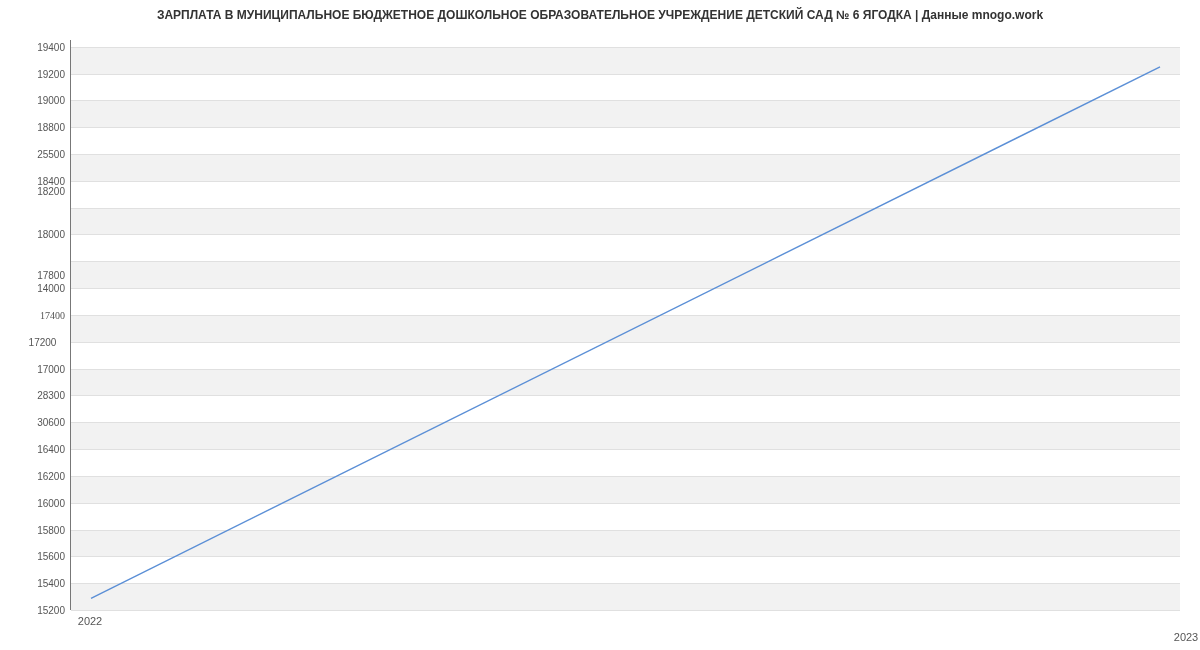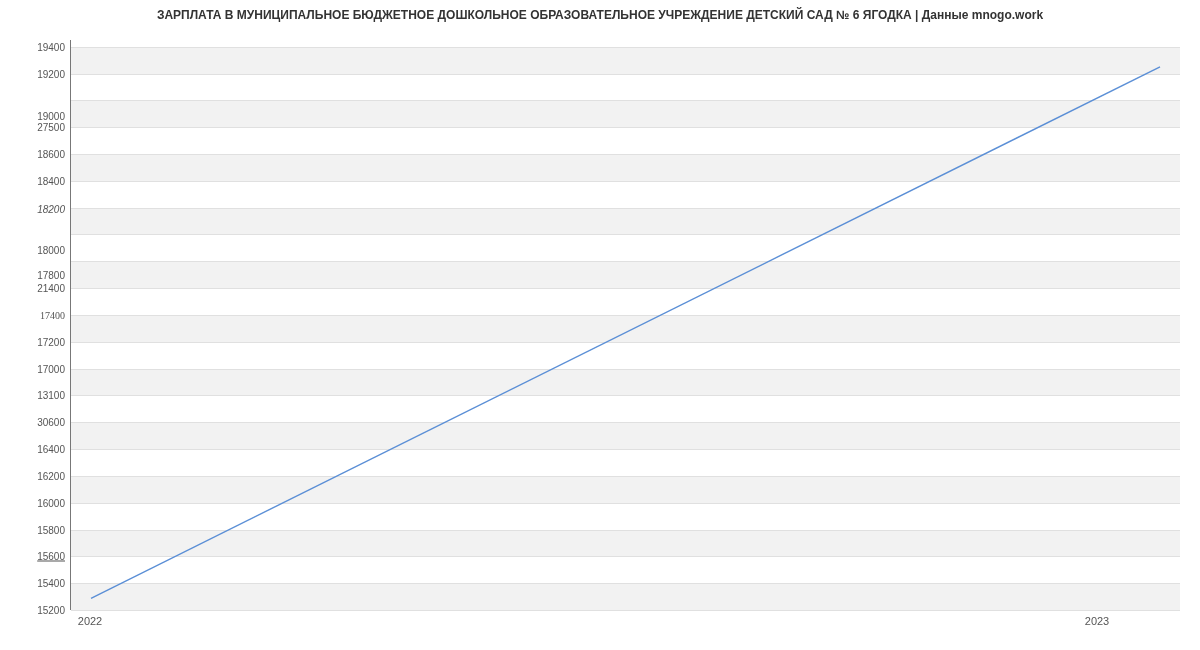--- a/index.html
+++ b/index.html
@@ -113,35 +113,35 @@
       <div class="grid-line" style="top: 87.1765px;"></div>
       <div class="grid-line" style="top: 60.3529px;"></div>
       <div class="grid-line" style="top: 33.5294px;"></div>
       <div class="grid-line" style="top: 6.70588px;"></div>
       <svg class="series" id="series-svg" preserveAspectRatio="none" viewBox="0 0 1110 570">
         <path d="M20 559.2705882352941 L1090 26.823529411764753" fill="none" stroke="#5b8fd6" stroke-width="1.4"></path>
       </svg>
   </div>
 <div class="y-tick" style="top: 610px;">15200</div>
     <div class="y-tick" style="top: 583.176px;">15400</div>
-    <div class="y-tick" style="top: 556.353px; text-decoration: underline;">15600</div>
+    <div class="y-tick" style="top: 556.353px;">15600</div>
     <div class="y-tick" style="top: 529.529px;">15800</div>
     <div class="y-tick" style="top: 502.706px;">16000</div>
     <div class="y-tick" style="top: 475.882px;">16200</div>
     <div class="y-tick" style="top: 449.059px;">16400</div>
     <div class="y-tick" style="top: 422.235px;">30600</div>
-    <div class="y-tick" style="top: 395.412px;">13100</div>
+    <div class="y-tick" style="top: 395.412px;">28300</div>
     <div class="y-tick" style="top: 368.588px;">17000</div>
-    <div class="y-tick" style="top: 341.765px;">17200</div>
+    <div class="y-tick" style="top: 341.765px; text-align: center;">17200</div>
     <div class="y-tick" style="top: 314.941px; font-family: Liberation Serif, serif;">17400</div>
-    <div class="y-tick" style="top: 288.118px;">21400</div>
+    <div class="y-tick" style="top: 288.118px;">14000</div>
     <div class="y-tick" style="top: 275px;">17800</div>
-    <div class="y-tick" style="top: 234.471px; margin-top: 16px;">18000</div>
-    <div class="y-tick" style="top: 209px; font-style: italic;">18200</div>
+    <div class="y-tick" style="top: 234.471px;">18000</div>
+    <div class="y-tick" style="top: 191px;">18200</div>
     <div class="y-tick" style="top: 180.824px;">18400</div>
-    <div class="y-tick" style="top: 154px;">18600</div>
-    <div class="y-tick" style="top: 127.176px;">27500</div>
-    <div class="y-tick" style="top: 100.353px; margin-top: 16px;">19000</div>
+    <div class="y-tick" style="top: 154px;">25500</div>
+    <div class="y-tick" style="top: 127.176px;">18800</div>
+    <div class="y-tick" style="top: 100.353px;">19000</div>
     <div class="y-tick" style="top: 73.5294px;">19200</div>
     <div class="y-tick" style="top: 46.7059px;">19400</div>
     <div class="x-tick" style="left: 90px;">2022</div>
-    <div class="x-tick" style="left: 1097px;">2023</div>
+    <div class="x-tick" style="left: 1186px; margin-top: 16px;">2023</div>
   </div>
 
 </body></html>

